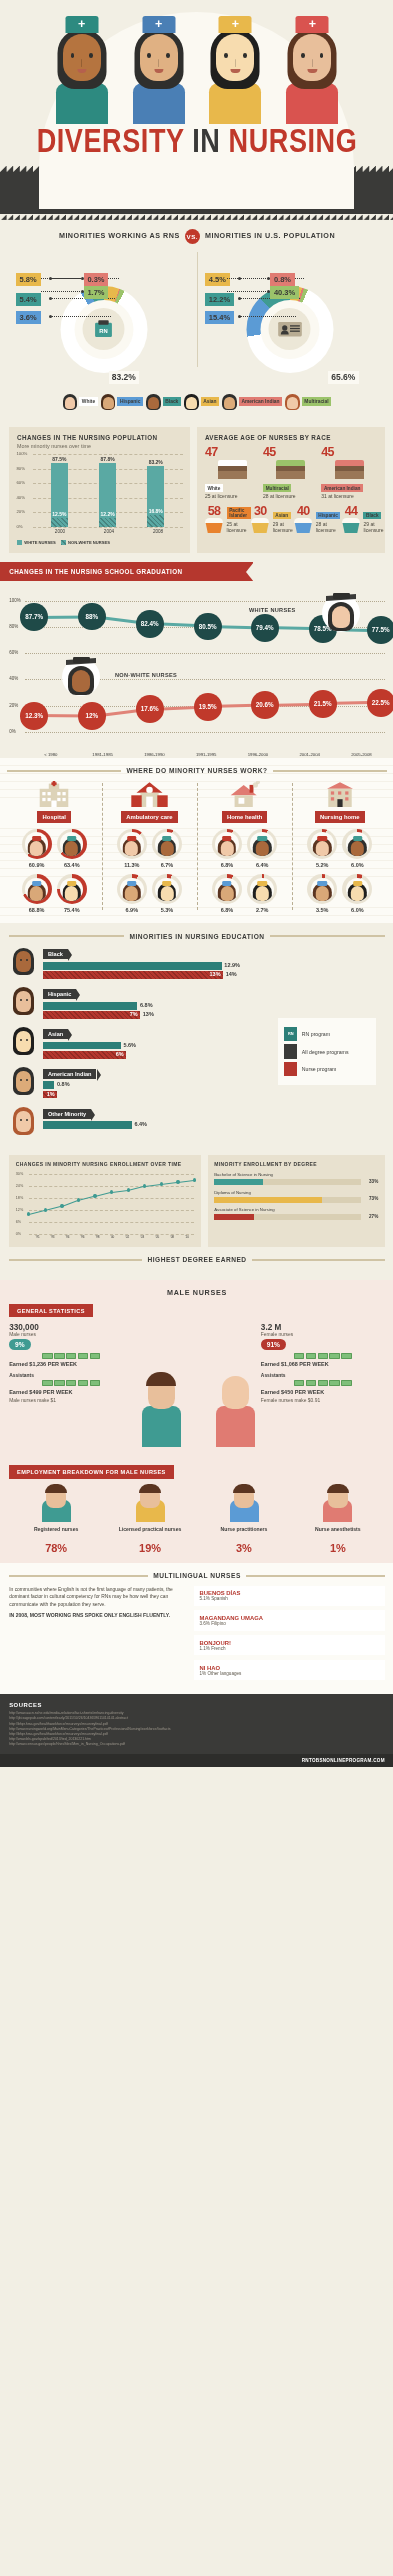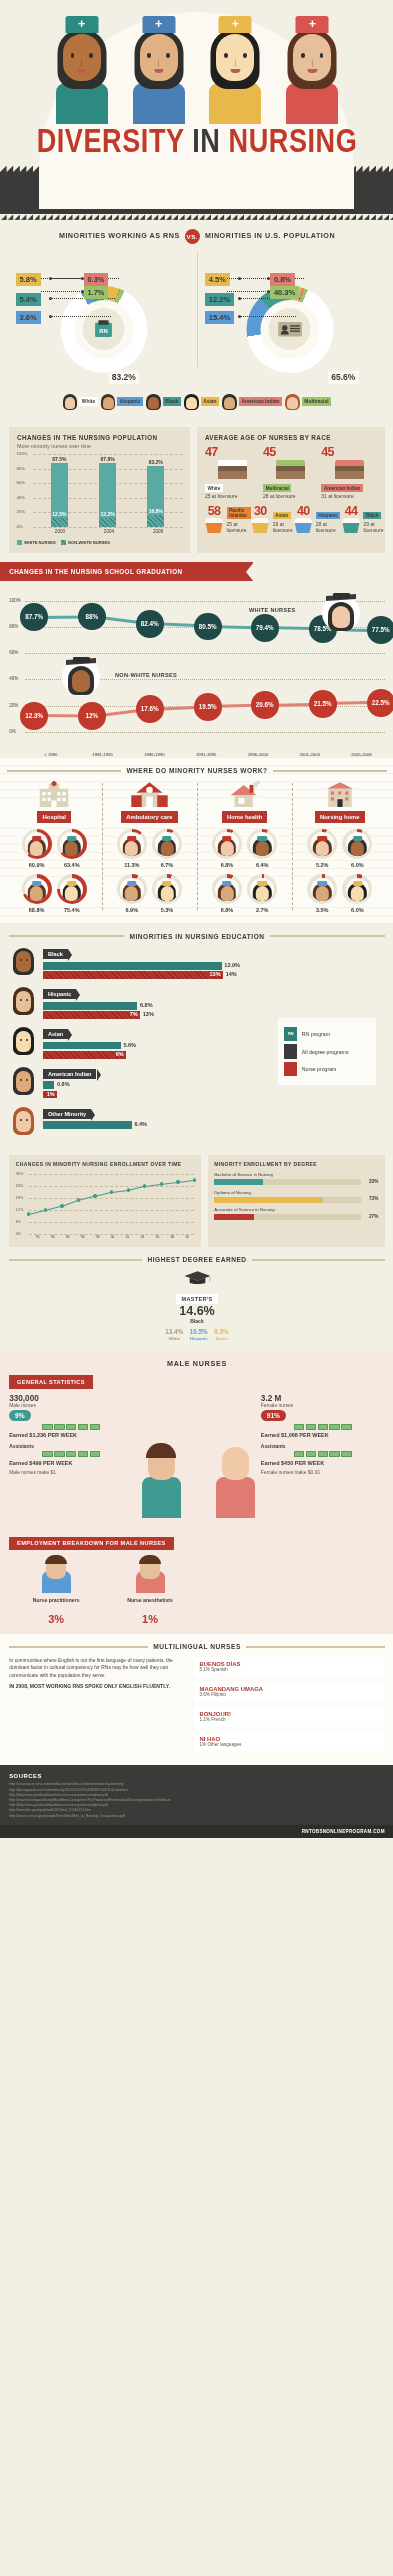--- a/index.html
+++ b/index.html
@@ -1036,37 +1036,20 @@
     </div>
   </div>
 
   <div>
     <div class="divtitle" style="padding:0 9.2px">
       <span class="ln"></span>
       <h3>HIGHEST DEGREE EARNED</h3>
       <span class="ln"></span>
     </div>
     <div class="degsec" id="degsec">
-        <div class="degbox"><div style="margin-bottom:2.6px">
-      <svg width="29" height="17" viewBox="0 0 44 26">
-              <path d="M22 2 42 9l-20 7L2 9z" fill="#3a3a38"></path>
-              <path d="M10 12v7c0 3 24 3 24 0v-7l-12 4z" fill="#2f2f2d"></path>
-              <rect x="40" y="9" width="1.5" height="9" fill="#e8b84b"></rect>
-            </svg></div>
-    <div class="deg-title">MASTER'S</div>
-    <div class="big-pct">14.6%</div>
-    <div style="font-size:5px;font-weight:bold">Black</div>
-    <div class="small-pcts">
-            <div class="sp" style="color:#b09a74">13.4%
-      <small>White</small></div>
-            <div class="sp" style="color:#5b9bd5">10.5%
-      <small>Hispanic</small></div>
-            <div class="sp" style="color:#e8b84b">8.3%
-      <small>Asian</small></div>
-          </div></div>
       </div>
   </div>
 
   <div class="male">
     <div class="male-title">MALE NURSES</div>
     <div class="sub-ribbon">GENERAL STATISTICS</div>
     <div class="male-body" id="male-body">
         <div class="mside">
       <div class="stat-big">330,000</div>
       <div class="stat-sub">Male nurses</div>
@@ -1120,20 +1103,38 @@
             <span class="bill"></span>
             <span class="bill"></span>
             <span class="bill"></span>
           </div>
       <div class="earn">Earned $450 PER WEEK</div>
       <div class="stat-sub" style="margin-top:3.9px">Female nurses make $0.91</div></div>
       </div>
     <div class="emp">
       <span class="sub-ribbon" style="margin-left:0">EMPLOYMENT BREAKDOWN FOR MALE NURSES</span>
       <div class="emp-grid" id="emp-grid">
+          <div class="emp-col">
+            <div style="position:relative;height:35px">
+        <div style="position:absolute;left:50%;margin-left:-14.4px;bottom:0;width:29px;height:22px;border-radius:6.6px 6.6px 0 0;background:#3f9b92"></div>
+        <div style="position:absolute;left:50%;margin-left:-9.8px;bottom:14.4px;width:19.7px;height:22px;border-radius:9.2px 9.2px 7.2px 7.2px;background:#e8bf9b"></div>
+        <div style="position:absolute;left:50%;margin-left:-11px;bottom:29px;width:22px;height:9.2px;border-radius:10.5px 10.5px 0 0;background:#5b3521"></div>
+            </div>
+      <div class="emp-lbl">Registered nurses</div>
+      <div class="emp-pct">78%</div>
+          </div>
+          <div class="emp-col">
+            <div style="position:relative;height:35px">
+        <div style="position:absolute;left:50%;margin-left:-14.4px;bottom:0;width:29px;height:22px;border-radius:6.6px 6.6px 0 0;background:#e8b84b"></div>
+        <div style="position:absolute;left:50%;margin-left:-9.8px;bottom:14.4px;width:19.7px;height:22px;border-radius:9.2px 9.2px 7.2px 7.2px;background:#e8bf9b"></div>
+        <div style="position:absolute;left:50%;margin-left:-11px;bottom:29px;width:22px;height:9.2px;border-radius:10.5px 10.5px 0 0;background:#5b3521"></div>
+            </div>
+      <div class="emp-lbl">Licensed practical nurses</div>
+      <div class="emp-pct">19%</div>
+          </div>
           <div class="emp-col">
             <div style="position:relative;height:35px">
         <div style="position:absolute;left:50%;margin-left:-14.4px;bottom:0;width:29px;height:22px;border-radius:6.6px 6.6px 0 0;background:#5b9bd5"></div>
         <div style="position:absolute;left:50%;margin-left:-9.8px;bottom:14.4px;width:19.7px;height:22px;border-radius:9.2px 9.2px 7.2px 7.2px;background:#e8bf9b"></div>
         <div style="position:absolute;left:50%;margin-left:-11px;bottom:29px;width:22px;height:9.2px;border-radius:10.5px 10.5px 0 0;background:#5b3521"></div>
             </div>
       <div class="emp-lbl">Nurse practitioners</div>
       <div class="emp-pct">3%</div>
           </div>
           <div class="emp-col">

